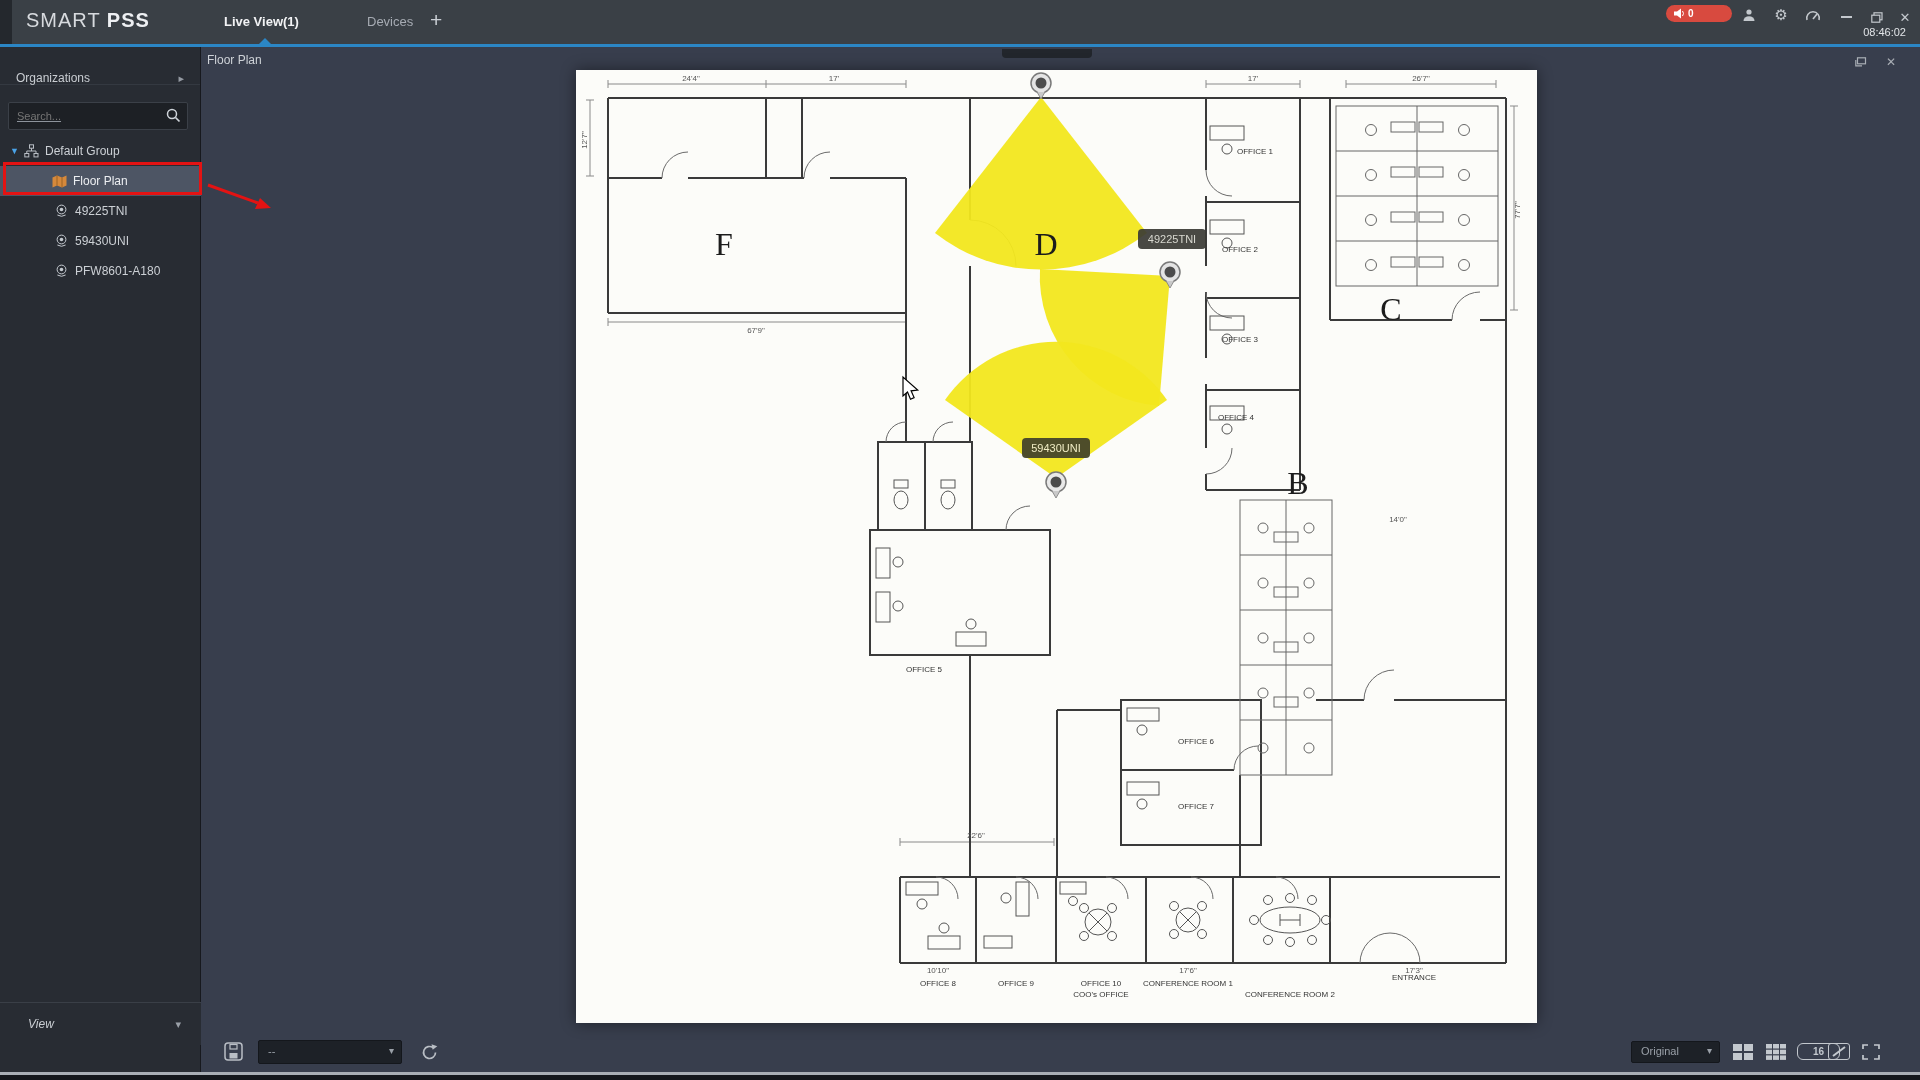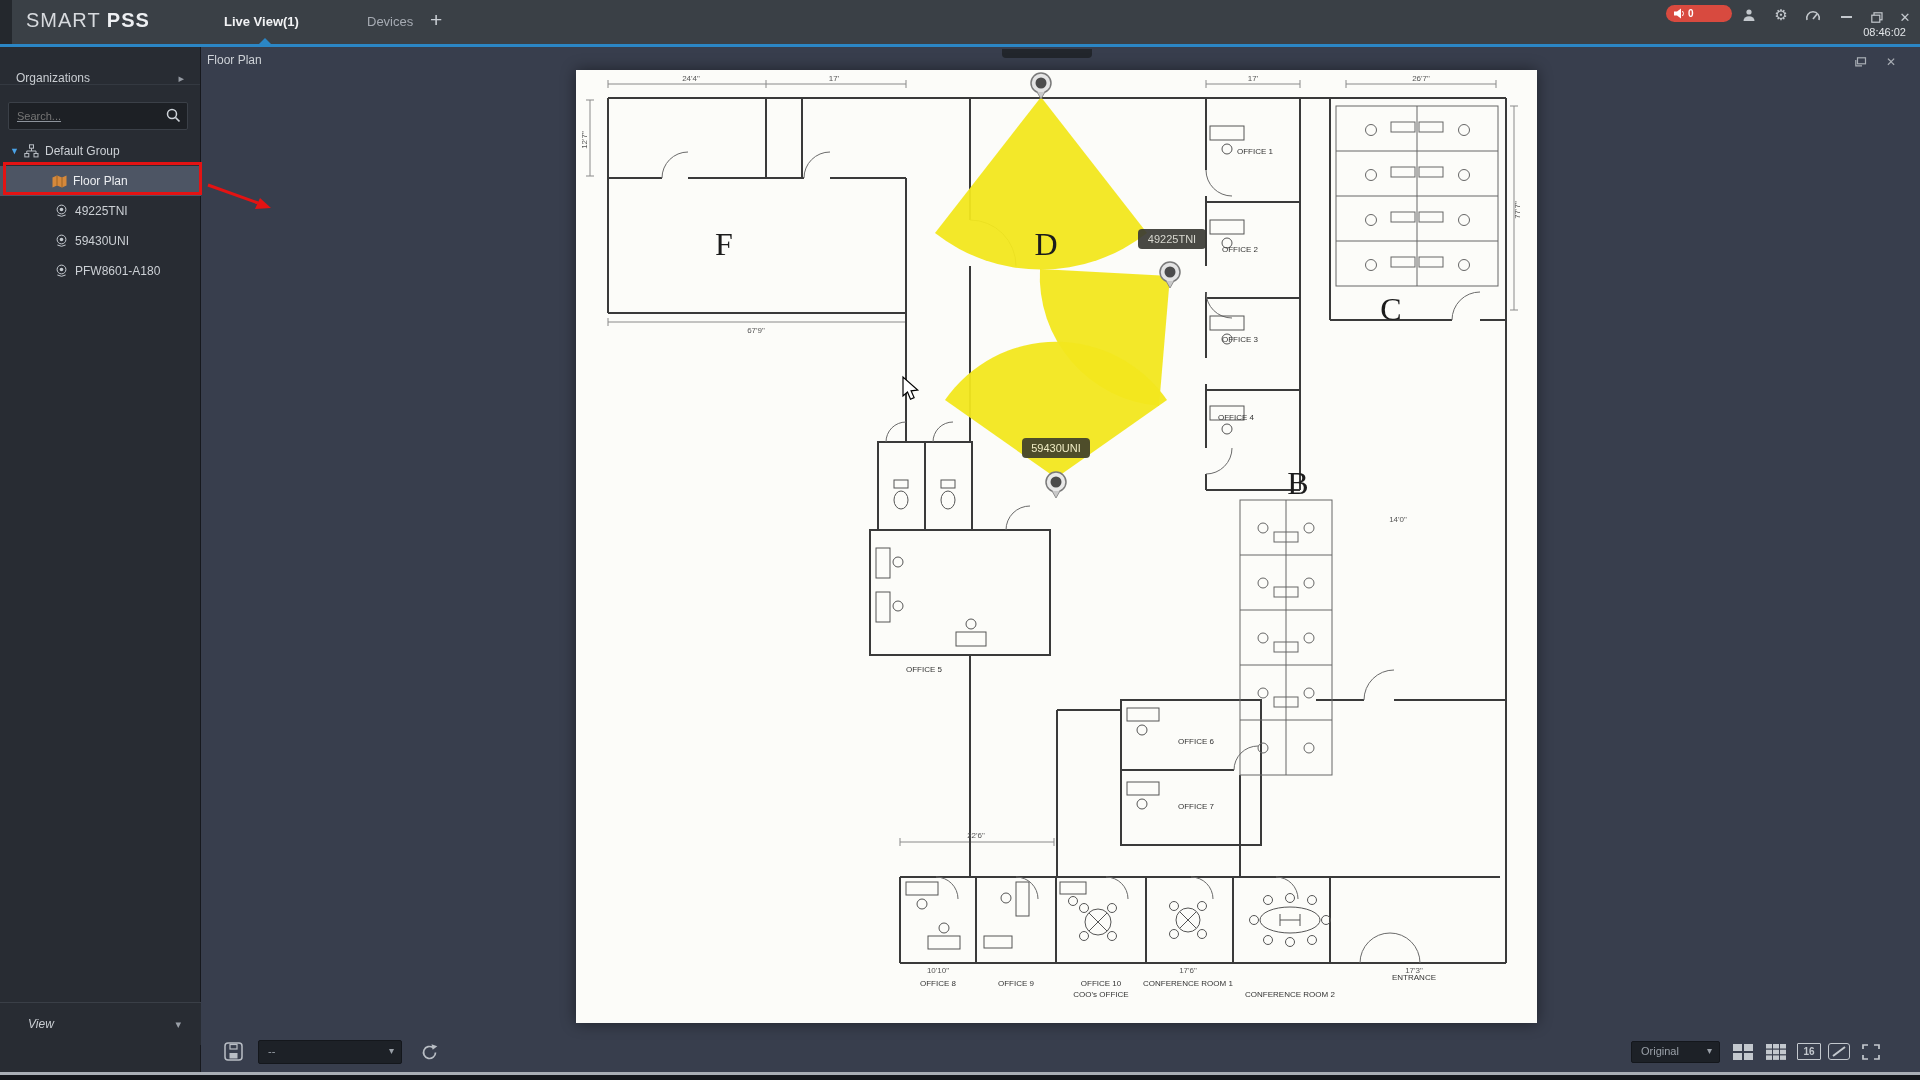--- a/index.html
+++ b/index.html
@@ -48,21 +48,21 @@
   .panel-title { position:absolute; left:6px; top:6px; font-size:12px; color:#ced2d7; }
   .handle { position:absolute; left:801px; top:2px; width:90px; height:9px; background:#22262c; border-radius:0 0 4px 4px; }
   .pwin-ico { position:absolute; top:8px; color:#a9aeb5; font-size:12px; width:16px; height:14px; display:flex; align-items:center; justify-content:center; }
   .plan { position:absolute; left:375px; top:23px; width:961px; height:953px; background:#fcfcf9; box-shadow:0 0 14px rgba(0,0,0,.45); }
 
   
   .tbtn { position:absolute; display:flex; align-items:center; justify-content:center; }
   .dd { position:absolute; height:24px; background:#1d2127; border:1px solid #14171c; border-radius:2px; color:#9aa0a8; font-size:11px; }
   .dd .val { position:absolute; left:9px; top:4px; }
   .dd .car { position:absolute; right:7px; top:4px; color:#9aa0a8; font-size:10px; }
-  .split16 { border:1px solid #c3c8ce; border-radius:1px; color:#c3c8ce; font-size:10px; font-weight:bold; width:24px; height:17px; display:flex; align-items:center; justify-content:center; }
+  .split16 { border:1px solid #c3c8ce; border-radius:6px; color:#c3c8ce; font-size:10px; font-weight:bold; width:43px; height:17px; display:flex; align-items:center; justify-content:center; }
   .splitpen { border:1px solid #c3c8ce; border-radius:3px; width:22px; height:17px; display:flex; align-items:center; justify-content:center; }
 
   .bottom-line { position:absolute; left:0; top:1072px; width:1920px; height:3px; background:#a9aeb5; z-index:70; }
   .bottom-dark { position:absolute; left:0; top:1075px; width:1920px; height:5px; background:#14171c; z-index:70; }
 
   svg text { font-family:"Liberation Sans", sans-serif; }
   svg text.serif { font-family:"Liberation Serif", serif; }
 </style>
 </head>
 <body>

